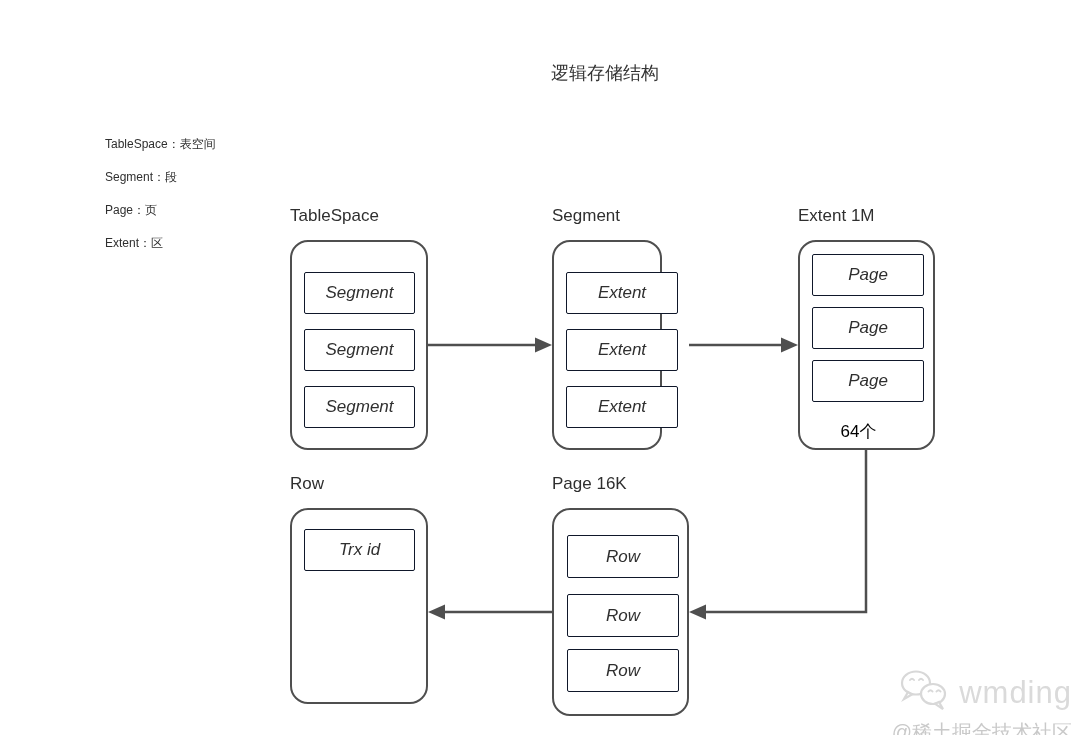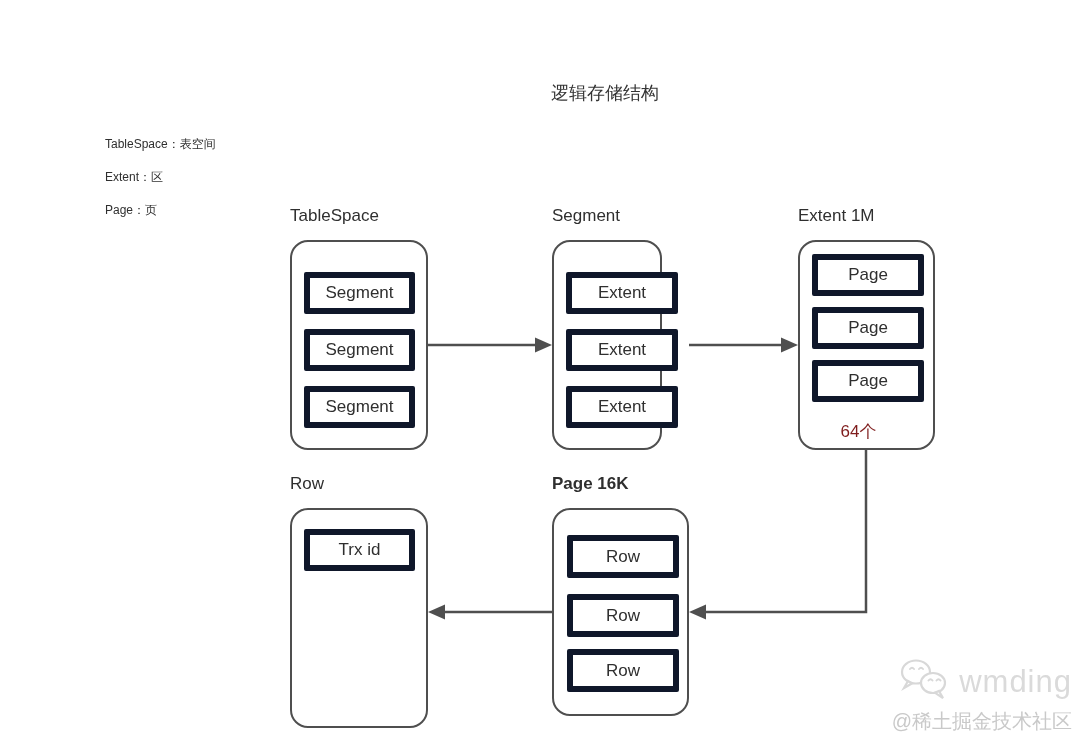--- a/index.html
+++ b/index.html
@@ -11,21 +11,20 @@
     font-family: "Liberation Sans", "DejaVu Sans", sans-serif;
     color: #333333;
     overflow: hidden;
   }
   .title {
     position: absolute;
     left: 355px; top: 61px; width: 500px;
     text-align: center;
     font-size: 18px;
     color: #333333;
-    margin-top: 20px;
   }
   .legend {
     position: absolute;
     left: 105px; top: 128px;
   }
   .legend-item {
     font-size: 12px;
     height: 33px;
     line-height: 33px;
     color: #2f2f2f;
@@ -40,53 +39,55 @@
   }
   .node-label {
     position: absolute;
     text-align: left;
     font-size: 17px;
     color: #2f2f2f;
     white-space: nowrap;
   }
   .inner-box {
     position: absolute;
-    border: 6px solid #0f172a;
+    border: 1px solid #0f172a;
     border-radius: 2px;
     background: #ffffff;
     box-sizing: border-box;
     display: flex;
     align-items: center;
     justify-content: center;
     font-size: 17px;
     color: #2f2f2f;
     white-space: nowrap;
+    font-style: italic;
   }
   .footnote {
     position: absolute;
     left: 0; right: 16px;
     text-align: center;
     font-size: 17px;
-    color: #7f1d1d;
+    color: #000000;
   }
   .arrow-layer {
     position: absolute;
     left: 0; top: 0;
     pointer-events: none;
   }
   .watermark {
     position: absolute;
     right: 8px; top: 658px;
     text-align: right;
   }
   .wm-row {
     display: flex;
     align-items: center;
     justify-content: flex-end;
     gap: 8px;
+    margin-top: 11px;
   }
   .wm-name {
     font-size: 31px;
     color: #dadada;
     letter-spacing: 1px;
     text-shadow: 1px 1px 0 #ffffff;
   }
   .wm-community {
     margin-top: 2px;
     font-size: 20px;
@@ -97,22 +98,23 @@
 </style>
 </head>
 <body>
 
 <div class="canvas">
 
   <div class="title">逻辑存储结构</div>
 
   <div class="legend">
     <div class="legend-item">TableSpace：表空间</div>
+    <div class="legend-item">Segment：段</div>
+    <div class="legend-item">Page：页</div>
     <div class="legend-item">Extent：区</div>
-    <div class="legend-item">Page：页</div>
   </div>
 
   <div class="node-label" style="left:290px; top:206px; width:138px;">TableSpace</div>
   <div class="node" style="left:290px; top:240px; width:138px; height:210px;">
     <div class="inner-box" style="left:12px; top:30px; width:111px; height:42px;">Segment</div>
     <div class="inner-box" style="left:12px; top:87px; width:111px; height:42px;">Segment</div>
     <div class="inner-box" style="left:12px; top:144px; width:111px; height:42px;">Segment</div>
   </div>
 
   <div class="node-label" style="left:552px; top:206px; width:137px;">Segment</div>
@@ -124,25 +126,25 @@
 
   <div class="node-label" style="left:798px; top:206px; width:137px;">Extent 1M</div>
   <div class="node" style="left:798px; top:240px; width:137px; height:210px;">
     <div class="inner-box" style="left:12px; top:12px; width:112px; height:42px;">Page</div>
     <div class="inner-box" style="left:12px; top:65px; width:112px; height:42px;">Page</div>
     <div class="inner-box" style="left:12px; top:118px; width:112px; height:42px;">Page</div>
     <div class="footnote" style="top:178px;">64个</div>
   </div>
 
   <div class="node-label" style="left:290px; top:474px; width:138px;">Row</div>
-  <div class="node" style="left:290px; top:508px; width:138px; height:220px;">
+  <div class="node" style="left:290px; top:508px; width:138px; height:196px;">
     <div class="inner-box" style="left:12px; top:19px; width:111px; height:42px;">Trx id</div>
   </div>
 
-  <div class="node-label" style="left:552px; top:474px; width:137px;font-weight:bold;">Page 16K</div>
+  <div class="node-label" style="left:552px; top:474px; width:137px;">Page 16K</div>
   <div class="node" style="left:552px; top:508px; width:137px; height:208px;">
     <div class="inner-box" style="left:13px; top:25px; width:112px; height:43px;">Row</div>
     <div class="inner-box" style="left:13px; top:84px; width:112px; height:43px;">Row</div>
     <div class="inner-box" style="left:13px; top:139px; width:112px; height:43px;">Row</div>
   </div>
 
   <svg class="arrow-layer" width="1080" height="735" viewBox="0 0 1080 735">
     <g stroke="#4f4f4f" stroke-width="2.5" fill="#4f4f4f">
 
       <g>

